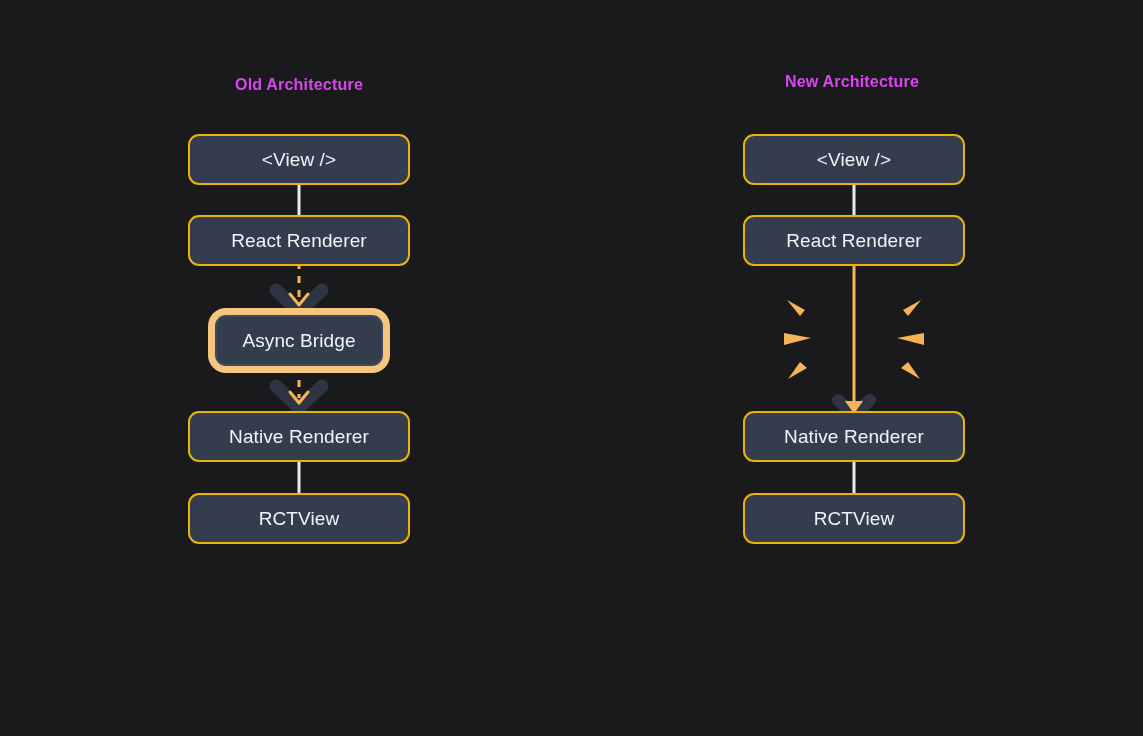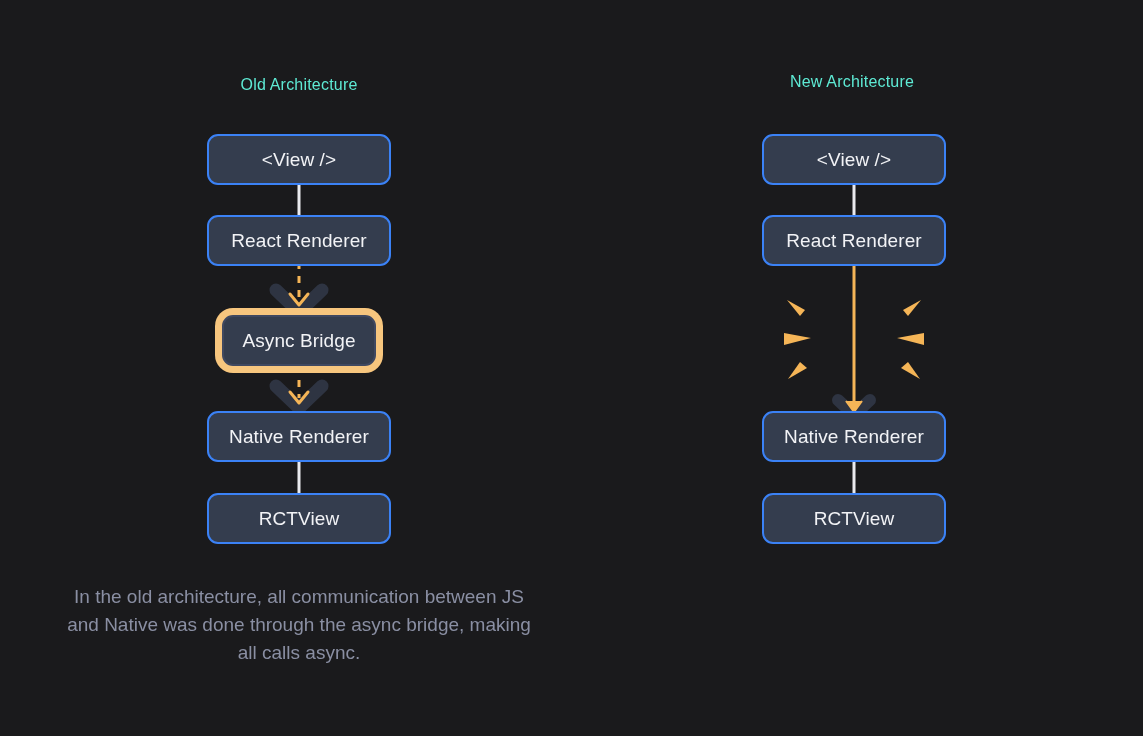--- a/index.html
+++ b/index.html
@@ -13,50 +13,51 @@
   #stage {
     position: relative;
     width: 1143px;
     height: 736px;
     background: #1a1a1c;
   }
 
   .col-title {
     position: absolute;
     font-size: 16px;
-    color: #5eead4;
+    color: #d946ef;
     letter-spacing: 0.2px;
     white-space: nowrap;
     text-align: center;
     transform: translateX(-50%);
+    font-weight: bold;
   }
   #title-old { left: 299px; top: 76px; }
   #title-new { left: 852px; top: 73px; }
 
   .node {
     position: absolute;
-    width: 184px;
+    width: 222px;
     height: 51px;
     transform: translateX(-50%);
     background: #343d4e;
-    border: 2px solid #3b82f6;
+    border: 2px solid #eab308;
     border-radius: 11px;
     display: flex;
     align-items: center;
     justify-content: center;
     color: #f2f3f6;
     font-size: 19px;
     letter-spacing: 0.1px;
     white-space: nowrap;
     z-index: 5;
   }
 
   
   .node.highlight {
-    width: 154px;
+    width: 168px;
     border: 2px solid #3f4860;
     box-shadow: 0 0 0 7px #f7c67e;
     z-index: 6;
   }
 
   
   .conn {
     position: absolute;
     width: 3px;
     background: #e9eaee;
@@ -150,16 +151,15 @@
   <div class="node" style="left:299px; top:493px;">RCTView</div>
 
   <div class="node" style="left:854px; top:134px;">&lt;View /&gt;</div>
 
   <div class="node" style="left:854px; top:215px;">React Renderer</div>
 
   <div class="node" style="left:854px; top:411px;">Native Renderer</div>
 
   <div class="node" style="left:854px; top:493px;">RCTView</div>
 
-  <div class="caption" id="caption-old">In the old architecture, all communication between JS and Native was done through the async bridge, making all calls async.</div>
 
 
 </div>
 
 </body></html>

